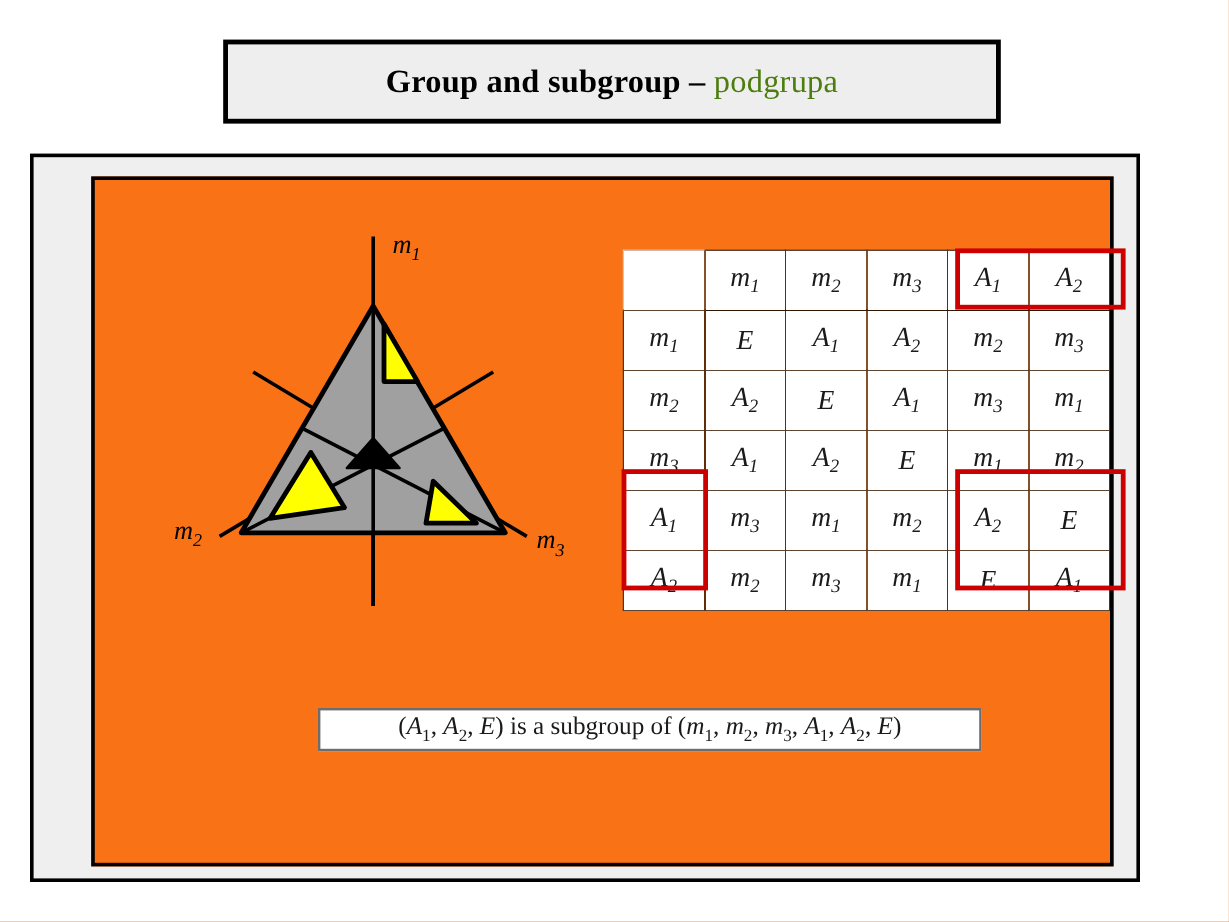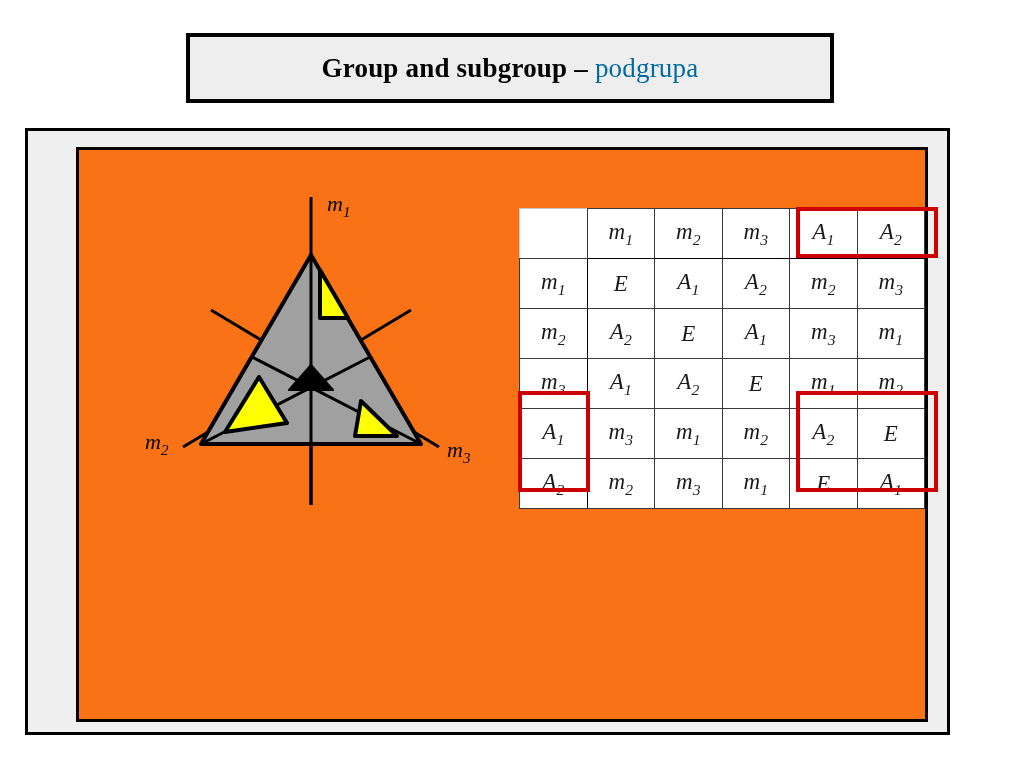--- a/index.html
+++ b/index.html
@@ -136,21 +136,21 @@
     white-space: nowrap;
   }
   #caption-text i { font-style: italic; }
   sub { font-size: 0.68em; }
 </style>
 </head>
 <body>
 
 <div id="title-box">
   <div id="title-text">
-    <span>Group and subgroup – </span><span class="sub" style="color: #0369a1;">podgrupa</span>
+    <span>Group and subgroup – </span><span class="sub" style="color: #4d7c0f;">podgrupa</span>
   </div>
 </div>
 
 <div id="outer-frame">
   <div id="inner-panel">
 
     <div id="diagram">
       <svg width="370" height="330" viewBox="0 0 370 330" xmlns="http://www.w3.org/2000/svg">
 
         <line x1="172" y1="12" x2="172" y2="320" stroke="#000000" stroke-width="3"></line>
@@ -230,15 +230,18 @@
           <td class="hsep-left"><i>E</i></td>
           <td><i>A</i><sub>1</sub></td>
         </tr>
       </tbody>
         </table>
       <div class="redbox" id="redbox-top-header" style="border-color: rgb(204, 0, 0);"></div>
       <div class="redbox" id="redbox-left-header" style="border-color: rgb(204, 0, 0);"></div>
       <div class="redbox" id="redbox-subgroup" style="border-color: rgb(204, 0, 0);"></div>
     </div>
 
+    <div id="caption-box">
+      <div id="caption-text">(<i>A</i><sub>1</sub>, <i>A</i><sub>2</sub>, <i>E</i>) is a subgroup of (<i>m</i><sub>1</sub>, <i>m</i><sub>2</sub>, <i>m</i><sub>3</sub>, <i>A</i><sub>1</sub>, <i>A</i><sub>2</sub>, <i>E</i>)</div>
+    </div>
 
   </div>
 </div>
 
 </body></html>

